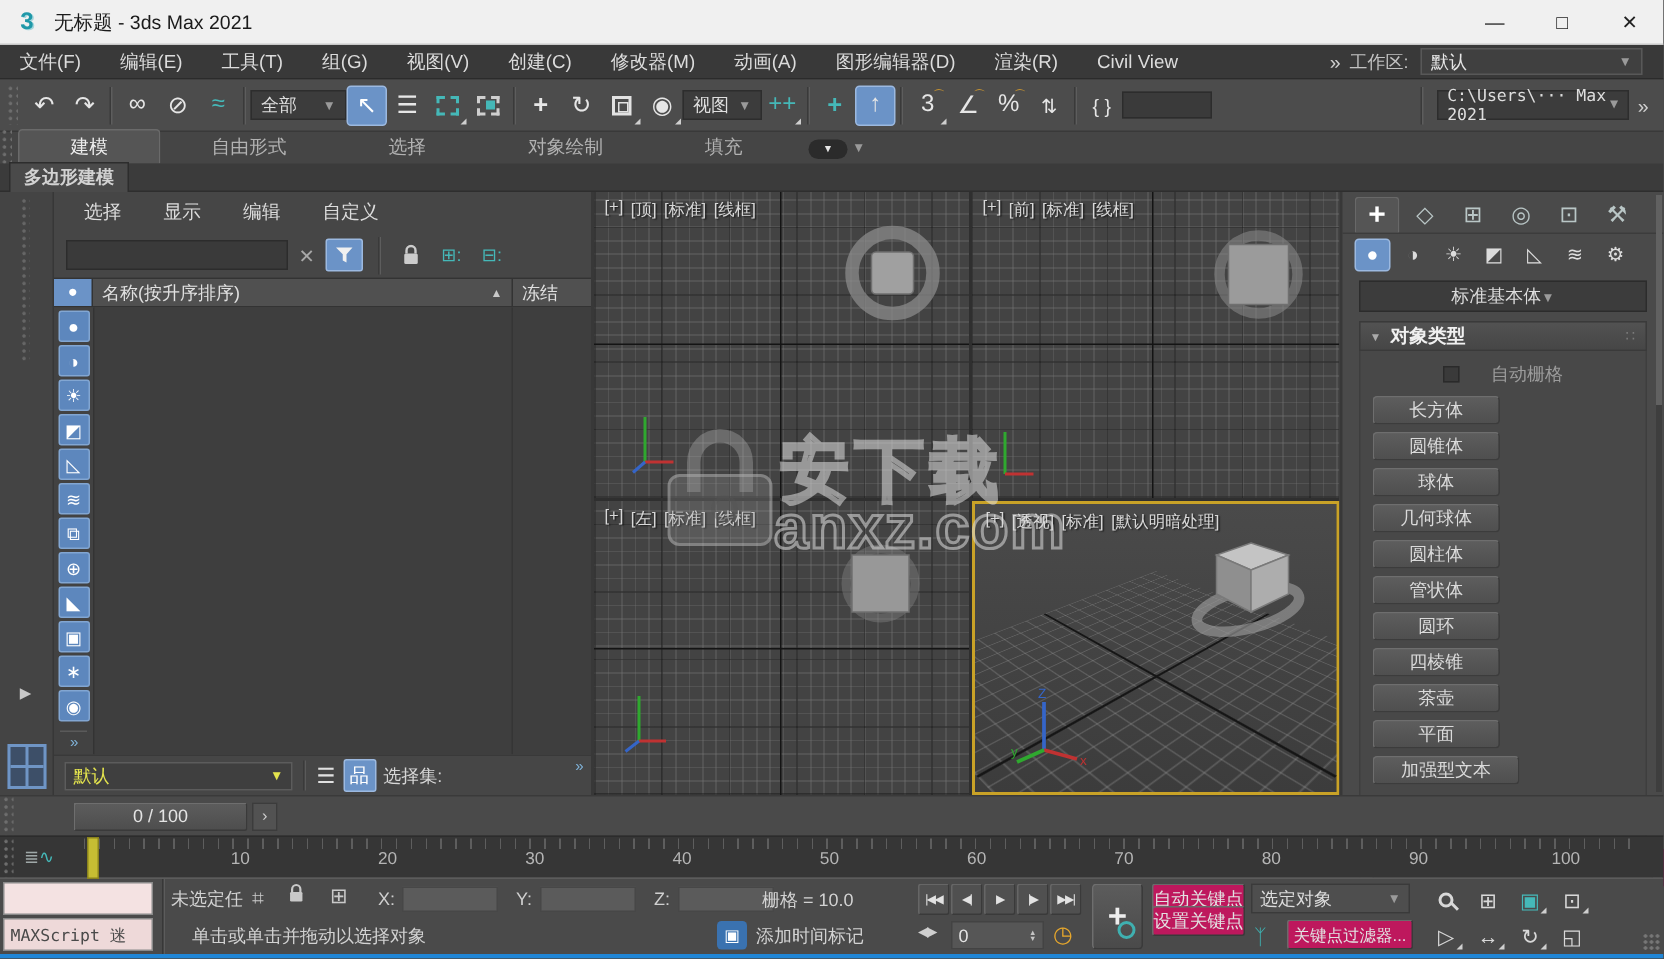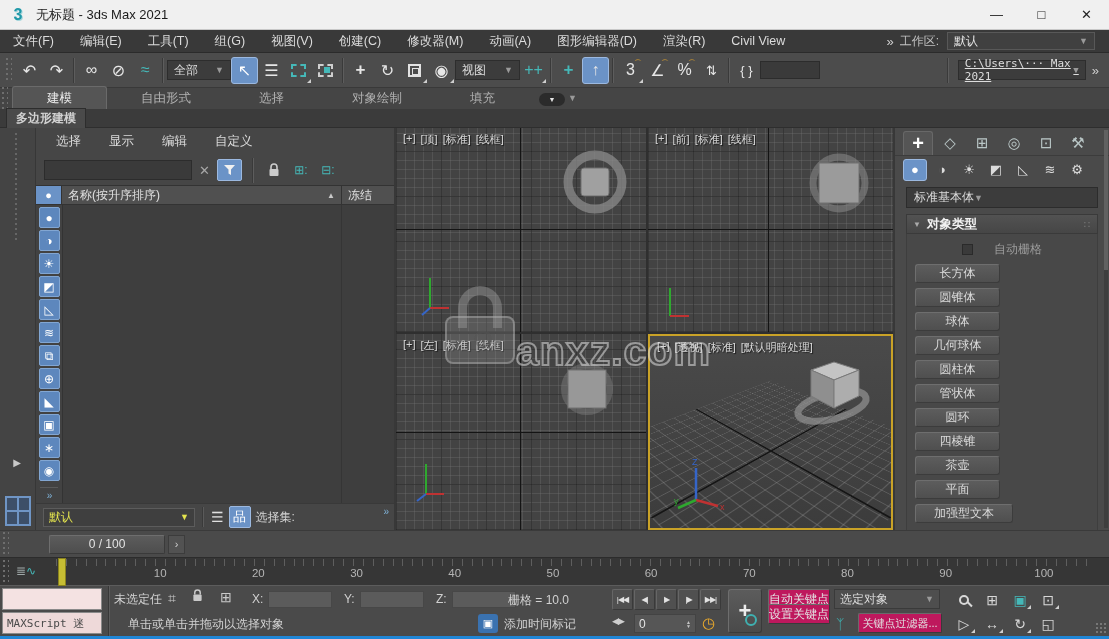--- a/index.html
+++ b/index.html
@@ -45,21 +45,21 @@
            justify-content:space-between; padding:0 6px; color:#dedede; flex:none; }
   .dash-sq { width:15px; height:13px; border:2px dashed #45b8b8; }
   .dash-sq2 { width:15px; height:13px; border:2px dashed #cfcfcf; position:relative; }
   .dash-sq2 i { position:absolute; right:1px; top:1px; width:6px; height:6px; background:#45b8b8; }
   .bold-plus { font-weight:900; font-size:17px; }
   .scale-ic { width:13px; height:13px; border:2px solid #e2e2e2; position:relative; }
   .scale-ic::after { content:""; position:absolute; left:2px; top:2px; width:5px; height:5px; border:1.5px solid #e2e2e2; }
   .up-chip { border:1px solid #9cb9e0; background:#6b93c7; }
   .snap-hook { position:absolute; right:2px; top:1px; font-size:8px; color:#e0a22c; }
   .tfield { width:60px; height:18px; background:#3a3a3a; border:1px solid #2c2c2c; flex:none; }
-  .proj-drop { font-family:"DejaVu Sans Mono", monospace; font-size:11px;text-decoration:underline; }
+  .proj-drop { font-family:"DejaVu Sans Mono", monospace; font-size:11px; }
 
   
   .ribbon { position:absolute; left:0; top:88px; width:1109px; height:21px; background:#454545;
             display:flex; align-items:flex-end; }
   .rtab { padding:3px 34px 2px; color:#b2b2b2; font-size:12.5px; }
   .rtab.active { background:#555555; border:1px solid #6a6a6a; border-bottom:none;
                  border-radius:3px 3px 0 0; color:#ededed; }
   .rib-more { margin-left:10px; margin-bottom:3px; width:26px; height:13px; background:#2b2b2b;
               border-radius:7px; display:flex; align-items:center; justify-content:center;
               color:#e6e6e6; font-size:7px; }
@@ -164,21 +164,21 @@
   .cp-tabs { display:flex; align-items:flex-end; height:28px; padding:0 8px; gap:2px; border-bottom:1px solid #3c3c3c; }
   .ptab { width:30px; height:24px; display:flex; align-items:center; justify-content:center;
           color:#b9c6c6; font-size:15px; }
   .ptab.active { background:#555; border:1px solid #686868; border-bottom:none; border-radius:3px 3px 0 0;
                  color:#fff; font-weight:900; font-size:20px; }
   .cp-cats { display:flex; align-items:center; height:27px; padding:0 8px; gap:3px; }
   .cat-chip { width:24px; height:22px; display:flex; align-items:center; justify-content:center;
               color:#dcdcdc; font-size:13px; border-radius:3px; }
   .cat-chip.active { background:#6b93c7; border:1px solid #9cb9e0; color:#fff; }
   .cp-drop { margin:4px 11px 6px; height:21px; background:#3c3c3c; border:1px solid #2c2c2c;
-             display:flex; align-items:center; justify-content:flex-start; padding:0 7px; color:#dcdcdc; }
+             display:flex; align-items:center; justify-content:center; padding:0 7px; color:#dcdcdc; }
   .rollout { margin:0 11px 6px; }
   .roll-head { height:20px; background:linear-gradient(#525252,#464646); border:1px solid #3a3a3a;
                display:flex; align-items:center; padding:0 6px; gap:6px; }
   .roll-head .arr { font-size:8px; color:#aaa; }
   .roll-head .ttl { font-weight:bold; color:#f0f0f0; font-size:12.5px; }
   .roll-head .dots { margin-left:auto; color:#7a7a7a; font-size:10px; letter-spacing:1px; }
   .roll-body { background:#484848; border:1px solid #3e3e3e; border-top:none; padding:7px 8px 9px; }
   .autogrid-row { display:flex; align-items:center; gap:21px; justify-content:center; margin-bottom:6px; color:#9b9b9b; }
   .cb { width:11px; height:11px; background:#3a3a3a; border:1px solid #2a2a2a; }
   .obj-grid { display:flex; flex-wrap:wrap; gap:5px 6px; }
@@ -326,21 +326,21 @@
         <i></i>
       </span>
     </div>
   <div class="tsep"></div>
   <div class="tbtn bold-plus">+</div>
   <div class="tbtn">↻</div>
   <div class="tbtn fly">
       <span class="scale-ic"></span>
     </div>
   <div class="tbtn fly">◉</div>
-  <div class="tdrop" style="width:65px">
+  <div class="tdrop" style="width:53px">
     <span>视图</span>
       <span class="caret">▼</span>
   </div>
   <div class="tbtn teal fly">++</div>
   <div class="tsep"></div>
   <div class="tbtn teal bold-plus">+</div>
   <div class="tbtn up-chip">↑</div>
   <div class="tsep"></div>
   <div class="tbtn fly">
       <span>3</span>
@@ -569,20 +569,21 @@
       <text x="46" y="54" fill="#c03232" font-size="9">x</text>
       <text x="0" y="48" fill="#2fa82f" font-size="9">y</text>
     </svg>
   </div>
 
   <div class="watermark" style="left:0;top:0;">
     <div class="wm-lock">
       <div class="wm-shackle"></div>
         <div class="wm-body"></div>
     </div>
+    <div class="wm-cn">安下载</div>
     <div class="wm-en">anxz.com</div>
   </div>
 </div>
 
 <div class="cmdpanel">
   <div class="cp-tabs">
 
   <div class="ptab active">
         <span>+</span>
       </div>

